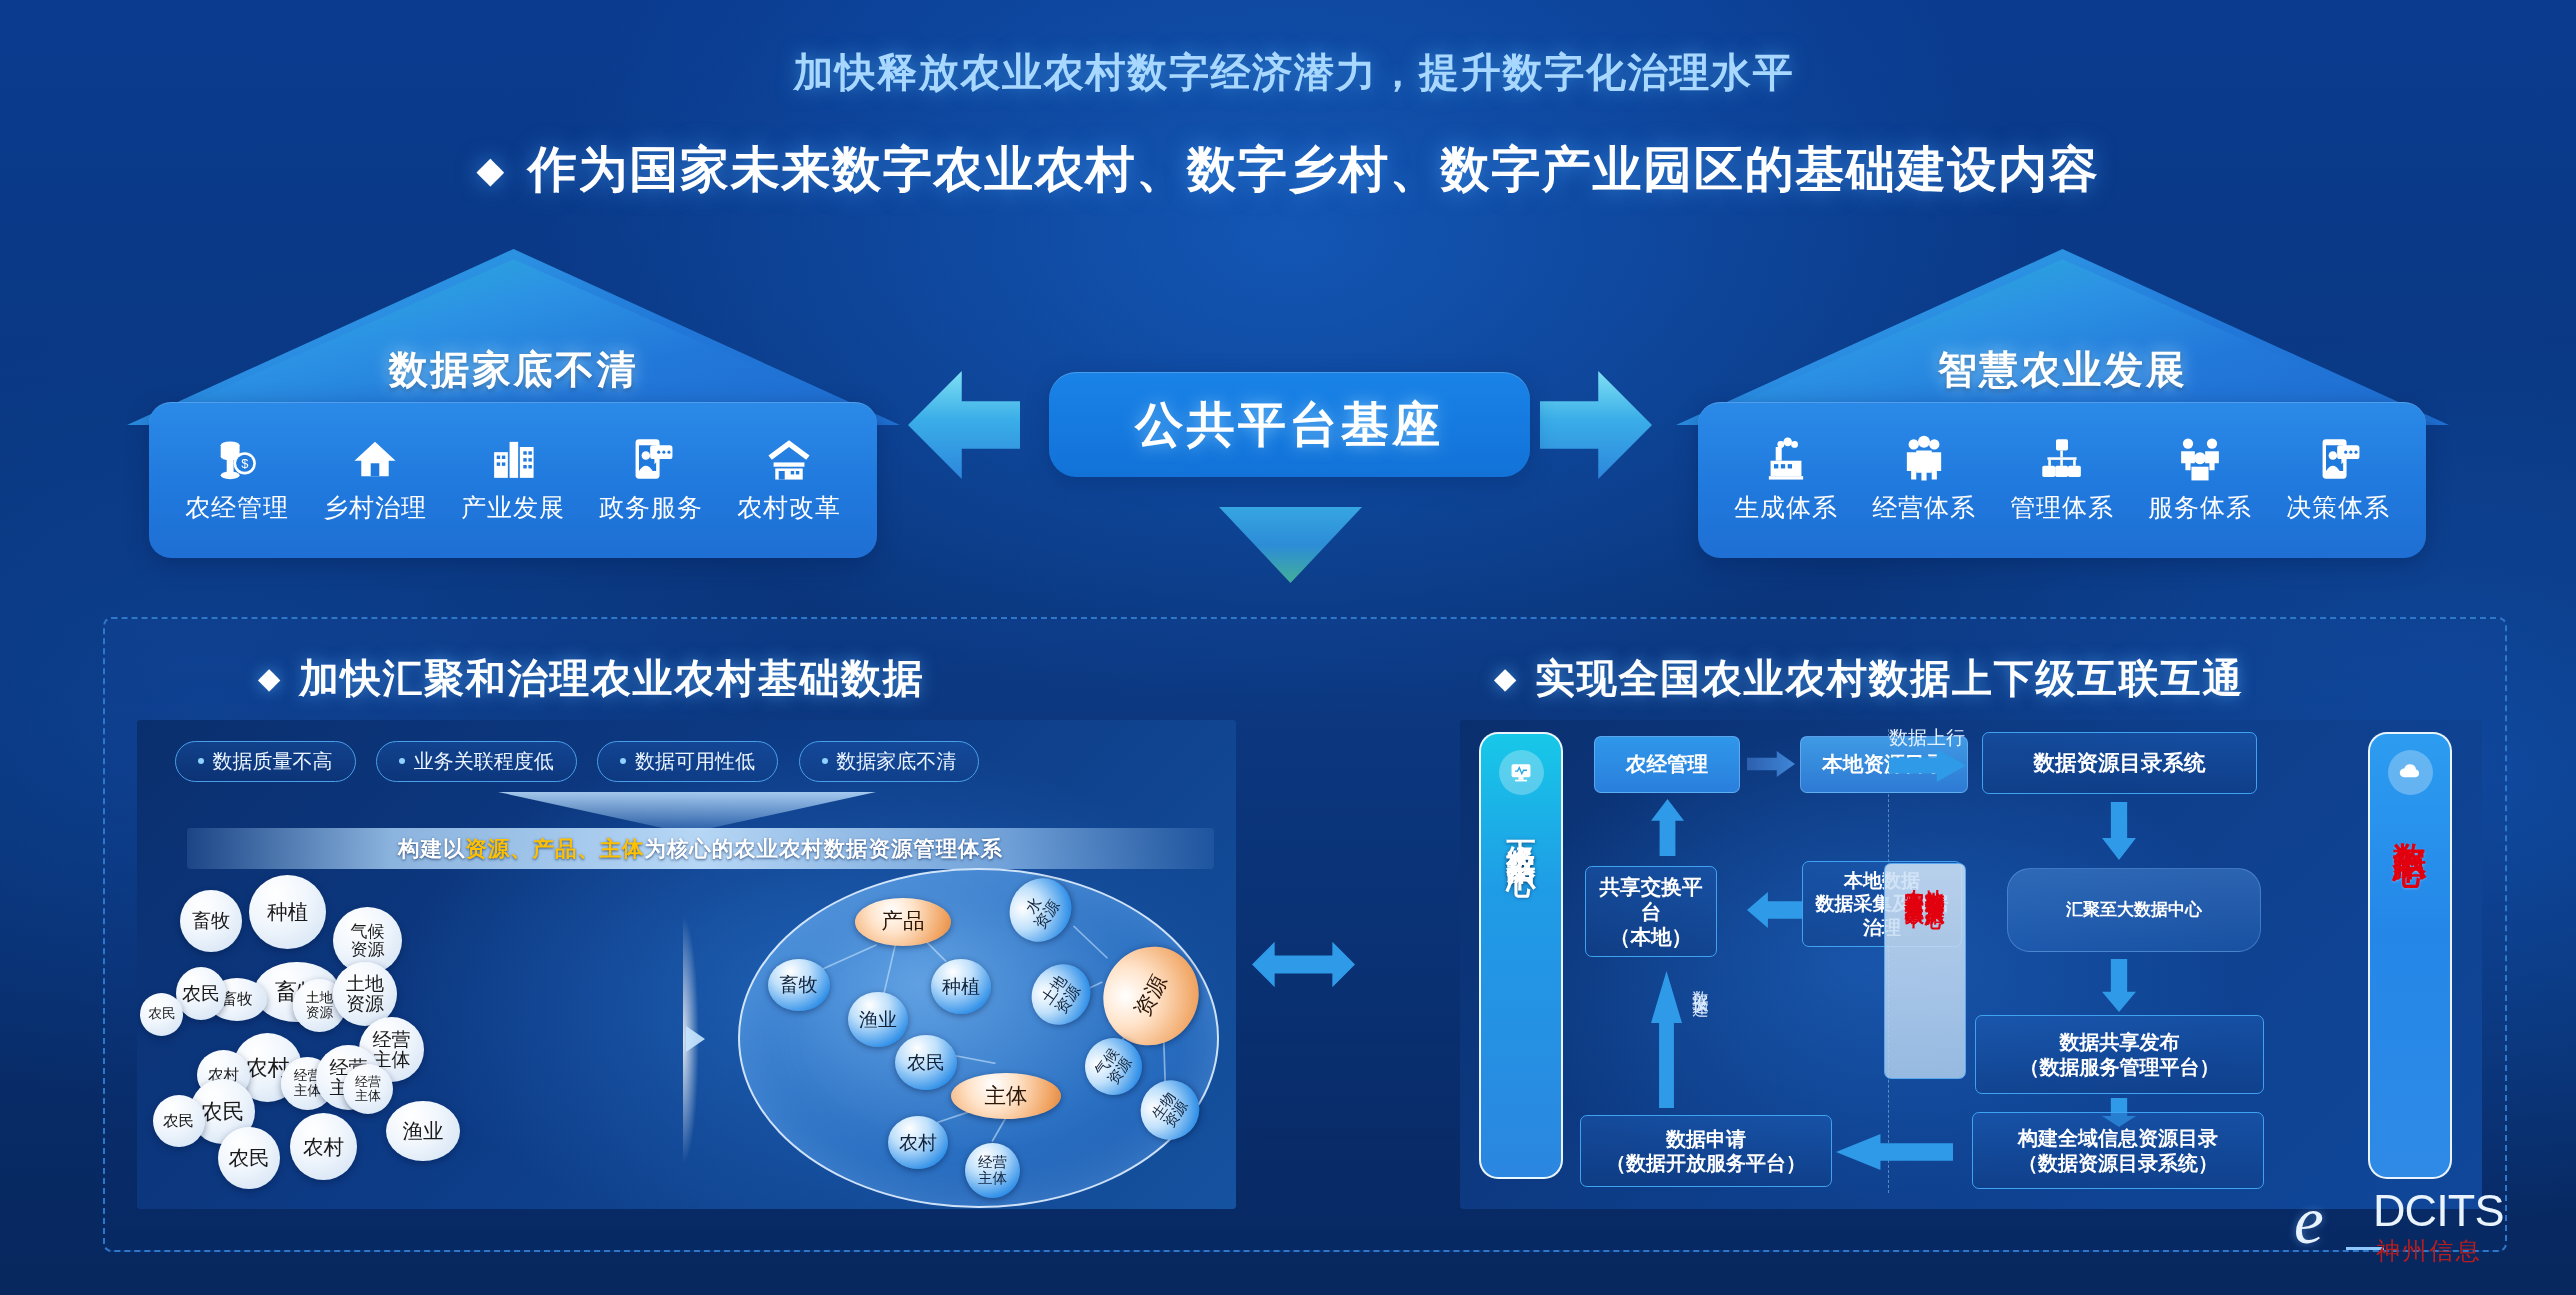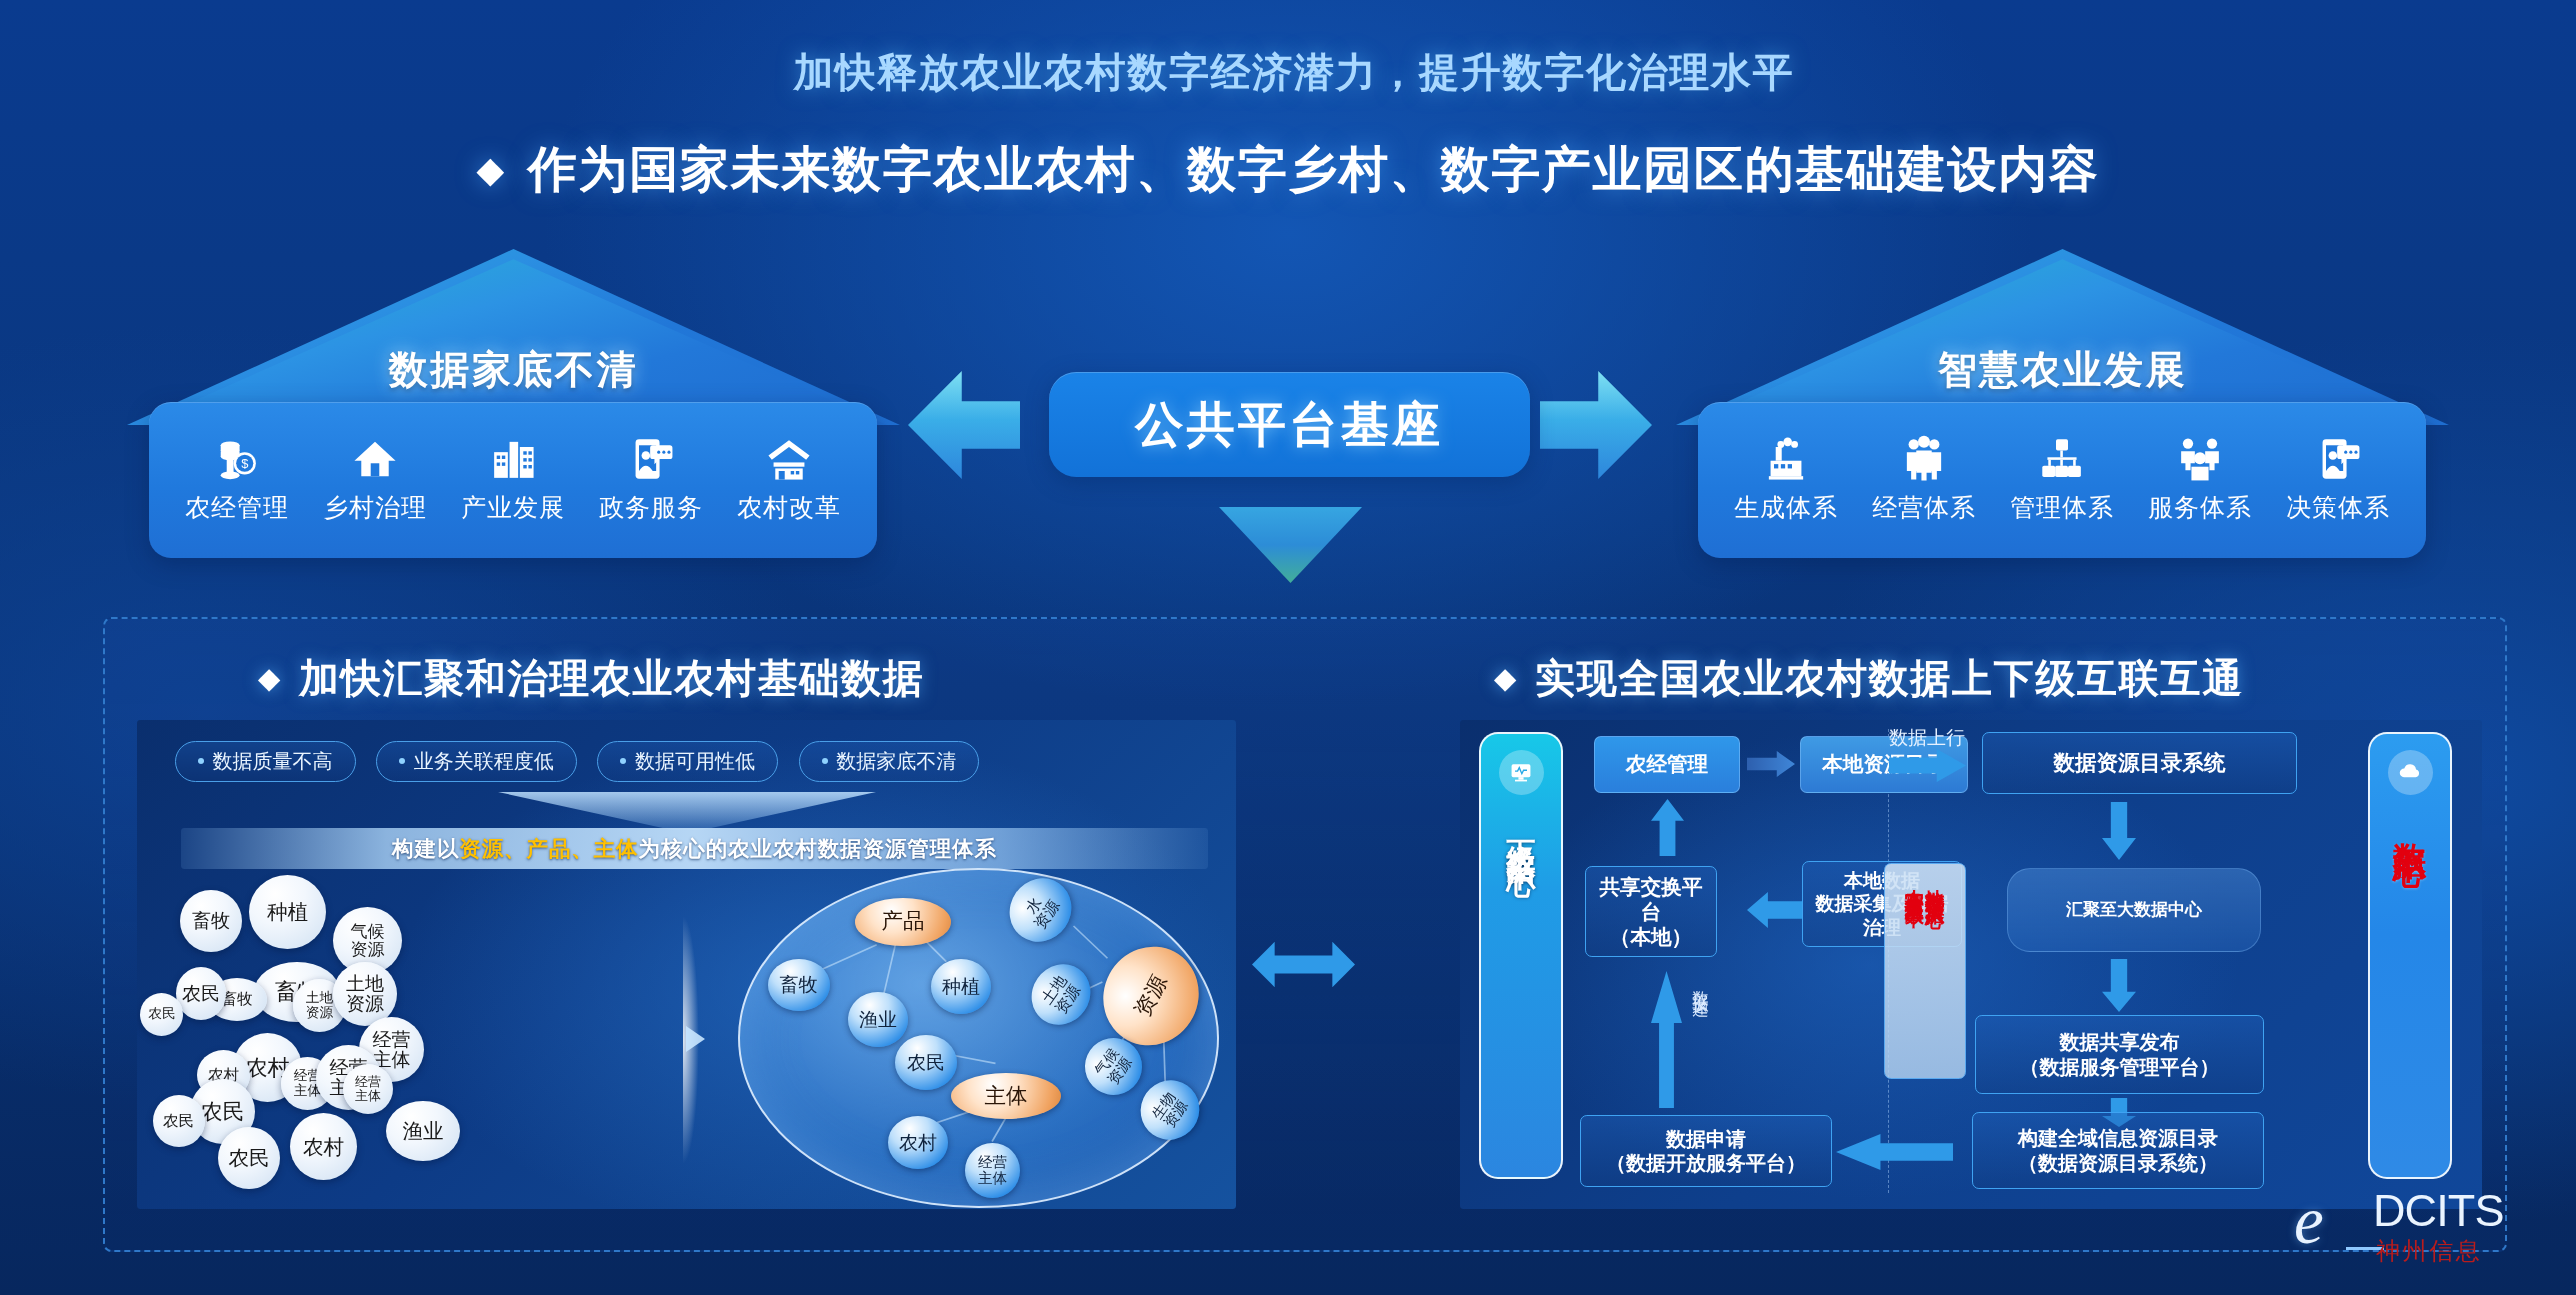--- a/index.html
+++ b/index.html
@@ -115,21 +115,21 @@
     background:linear-gradient(180deg, rgba(30,95,185,.35), rgba(15,55,125,.25));
     font-size:20px; color:#eaf5ff; white-space:nowrap;
   }
   .chip .dot { width:6px; height:6px; border-radius:50%; background:#8fd2ff; }
   .funnel {
     position:absolute; left:361px; top:72px; width:378px; height:38px;
     background:linear-gradient(180deg, rgba(190,225,255,.85), rgba(120,180,240,.25));
     clip-path: polygon(0% 0%, 100% 0%, 54% 100%, 46% 100%);
   }
   .ribbon {
-    position:absolute; left:44px; top:108px; width:1027px; height:41px;
+    position:absolute; left:50px; top:108px; width:1027px; height:41px;
     background:linear-gradient(90deg, rgba(120,175,235,.15) 0%, rgba(175,215,250,.78) 20%, rgba(200,230,255,.9) 50%, rgba(160,205,248,.65) 80%, rgba(120,175,235,.12) 100%);
     border-radius:3.4px; display:flex; align-items:center; justify-content:center;
   }
   .ribbon .txt { font-size:21.5px; font-weight:bold; color:#ffffff; letter-spacing:0.9px;
     text-shadow:0 0.9px 2.6px rgba(10,40,90,.75); white-space:nowrap; }
   .ribbon .hi { color:#ffc000; }
 
   .bubbles { position:absolute; left:0; top:153px; width:550px; height:335px; }
   .bub {
     position:absolute; border-radius:50%;
@@ -585,21 +585,21 @@
 
     <div class="dashline" style="left:428px; top:8.6px; height:464px;"></div>
 
     <div class="fbox fill" style="left:134px; top:15.5px; width:146px; height:57px; font-size:20.6px;">农经管理</div>
     <div class="fa r dim" style="left:287px; top:31px; width:48px; height:26px;"></div>
     <div class="fbox fill2" style="left:340px; top:15.5px; width:168px; height:57px; font-size:20.6px;">本地资源目录</div>
 
     <div class="hlabel" style="left:429px; top:5.2px; font-size:19px;">数据上行</div>
     <div class="fa r" style="left:429px; top:29px; width:77px; height:33px;"></div>
 
-    <div class="fbox outline" style="left:522px; top:12px; width:315px; height:62px; font-size:21.5px;">数据资源目录系统</div>
+    <div class="fbox outline" style="left:522px; top:12px; width:275px; height:62px; font-size:21.5px;">数据资源目录系统</div>
 
     <div class="fa u" style="left:191px; top:79px; width:33px; height:57px;"></div>
     <div class="fa d" style="left:642px; top:82px; width:34px; height:58px;"></div>
 
     <div class="fbox outline" style="left:125px; top:146px; width:132px; height:91px; font-size:20.6px; white-space:pre-line;">共享交换平台
 （本地）</div>
     <div class="fa l" style="left:287px; top:172px; width:55px; height:36px;"></div>
     <div class="fbox outline" style="left:342px; top:141px; width:160px; height:86px; font-size:19px; white-space:pre-line;">本地数据
 数据采集及数据治理</div>
 

